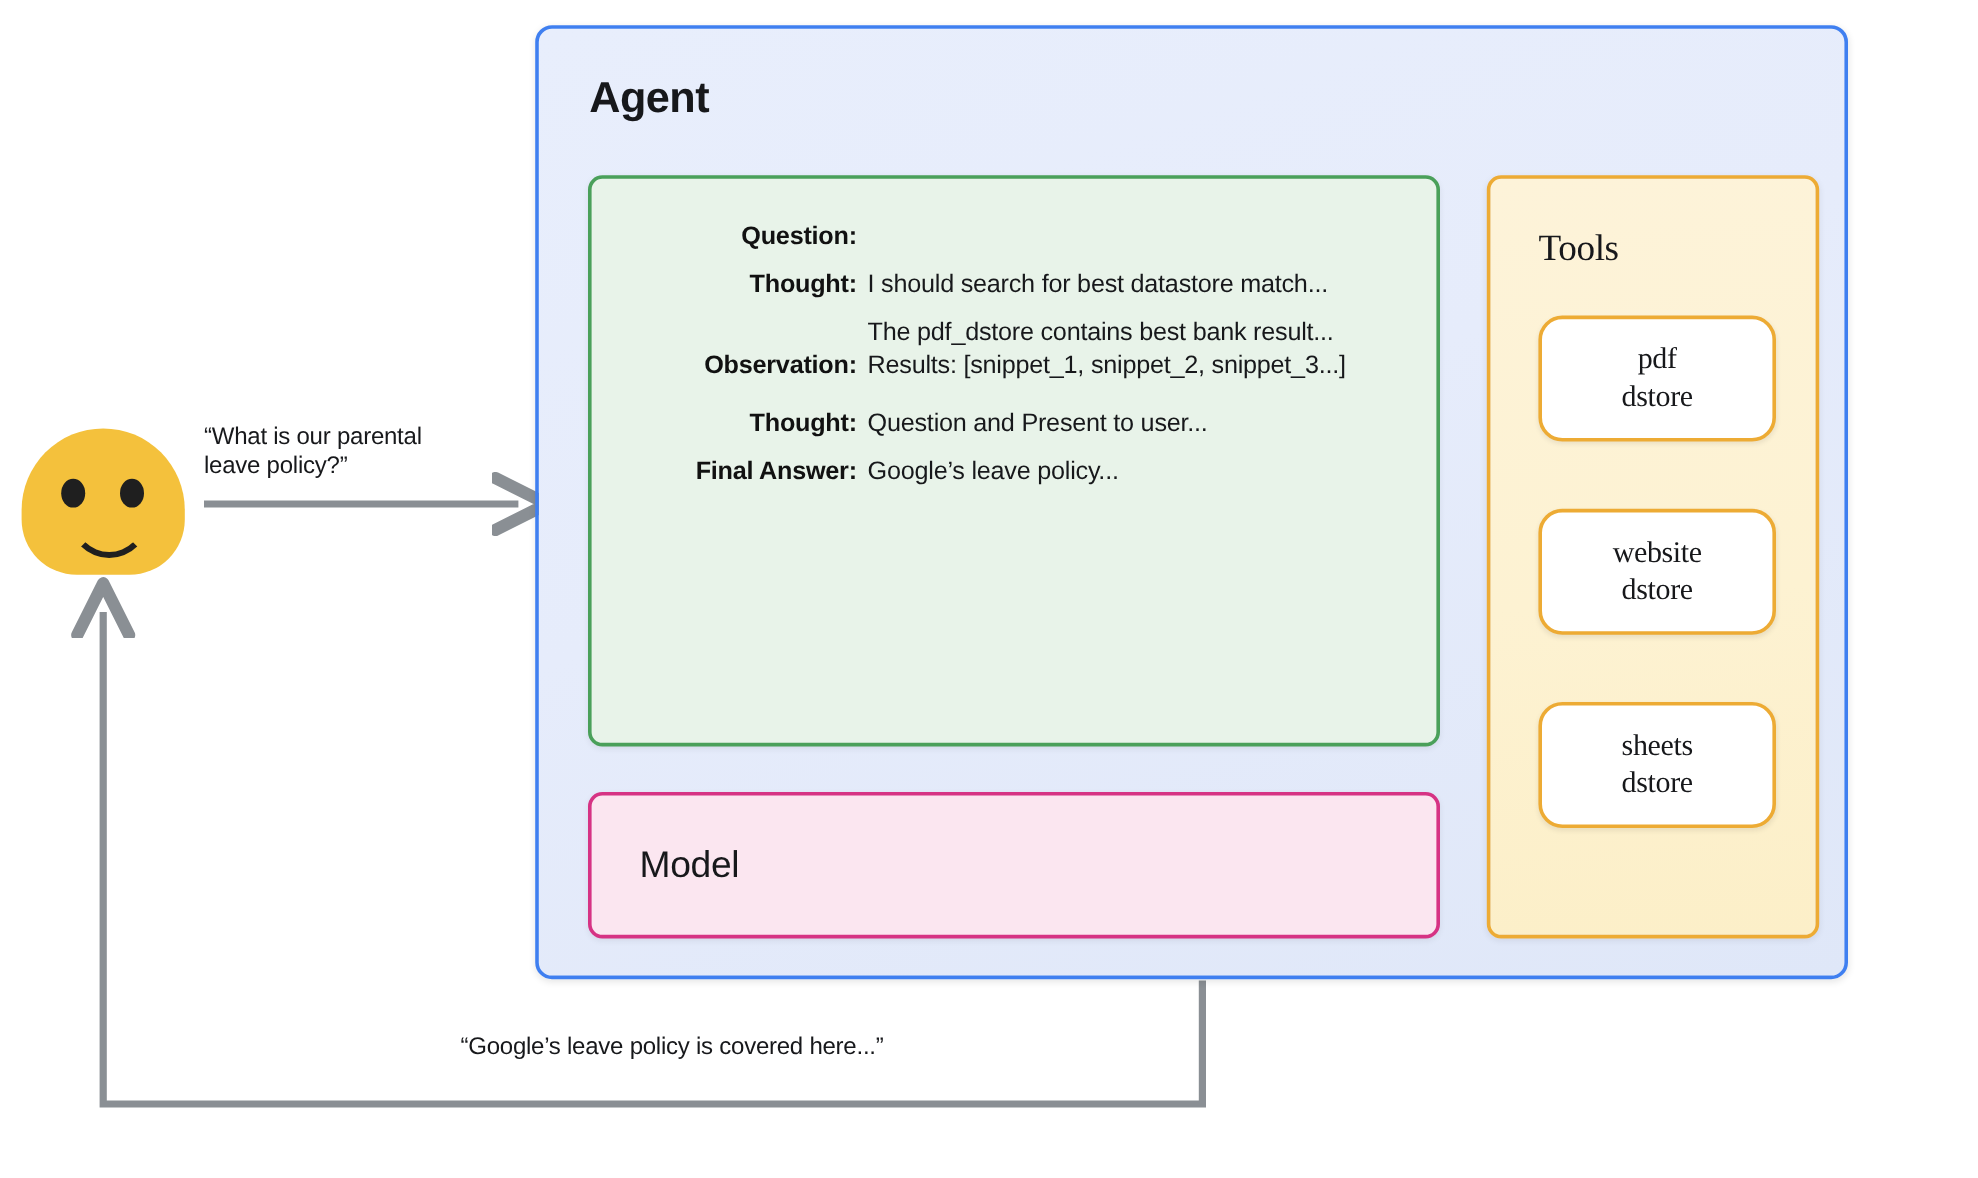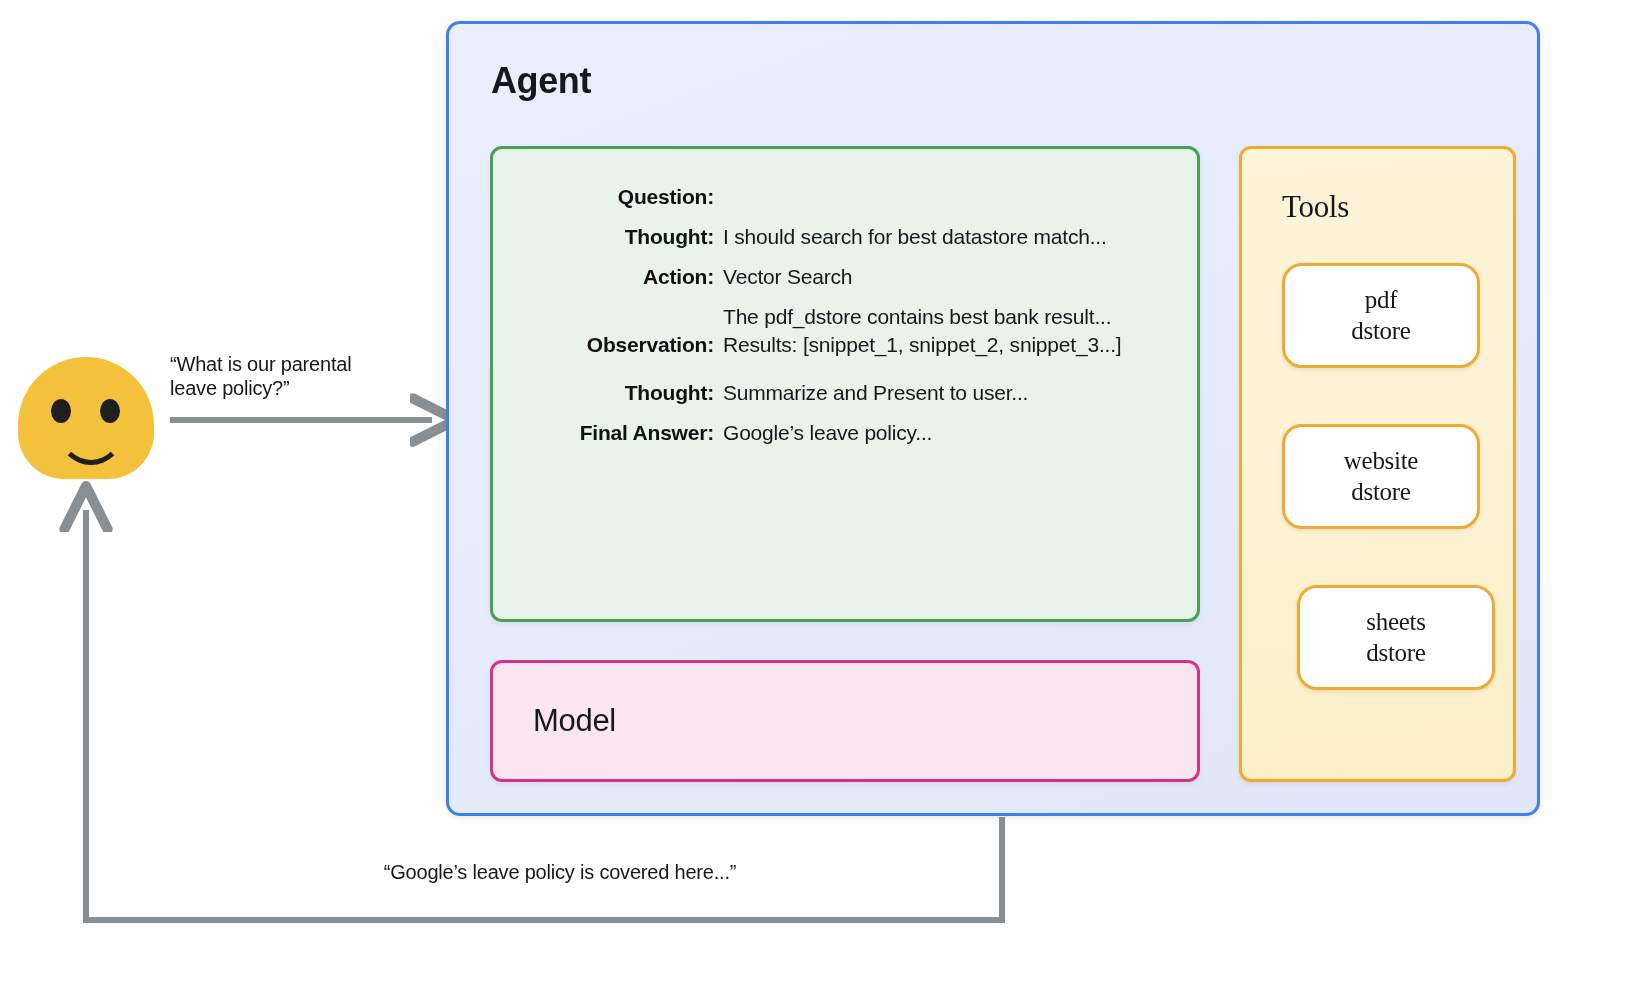--- a/index.html
+++ b/index.html
@@ -104,21 +104,21 @@
     position:absolute;left:40px;width:198px;height:105px;
     border:3px solid #edab34;border-radius:20px;background:#ffffff;
     box-sizing:border-box;
     display:flex;align-items:center;justify-content:center;
     text-align:center;
     font-size:25px;line-height:1.22;letter-spacing:-0.3px;color:#17181b;
     box-shadow:0 2px 4px rgba(0,0,0,0.08);
   }
   #tool-0{top:114px;}
   #tool-1{top:275px;}
-  #tool-2{top:436px;margin-left:15px;}
+  #tool-2{top:436px;}
 
   
   #model-box{
     position:absolute;left:41px;top:636px;width:710px;height:122px;
     border:3px solid #d63384;border-radius:12px;
     background:#fbe6f0;box-sizing:border-box;
     box-shadow:0 2px 5px rgba(0,0,0,0.07);
   }
   #model-title{
     position:absolute;left:40px;top:40px;
@@ -170,37 +170,33 @@
 
         <div class="trace-row">
           <div class="k">Question:</div>
         </div>
 
         <div class="trace-row">
           <div class="k">Thought:</div>
           <div class="v">I should search for best datastore match...</div>
         </div>
 
-        <div class="trace-row">
-          <div class="k">Action:</div>
-          <div class="v">Vector Search</div>
-        </div>
 
 
         <div class="trace-row">
           <div class="k">Observation:</div>
           <div class="v">
             <span>The pdf_dstore contains best bank result...</span>
             <span class="sub">Results: [snippet_1, snippet_2, snippet_3...]</span>
           </div>
         </div>
 
         <div class="trace-row gap">
           <div class="k">Thought:</div>
-          <div class="v">Summarize and Present to user...</div>
+          <div class="v">Question and Present to user...</div>
         </div>
 
         <div class="trace-row">
           <div class="k">Final Answer:</div>
           <div class="v">Google’s leave policy...</div>
         </div>
 
       </div>
     </div>
 

